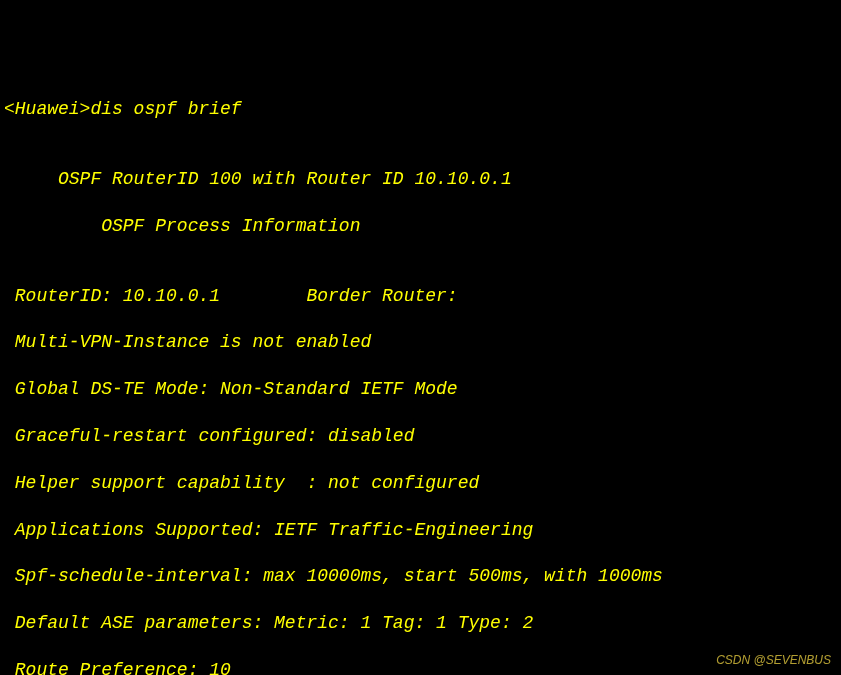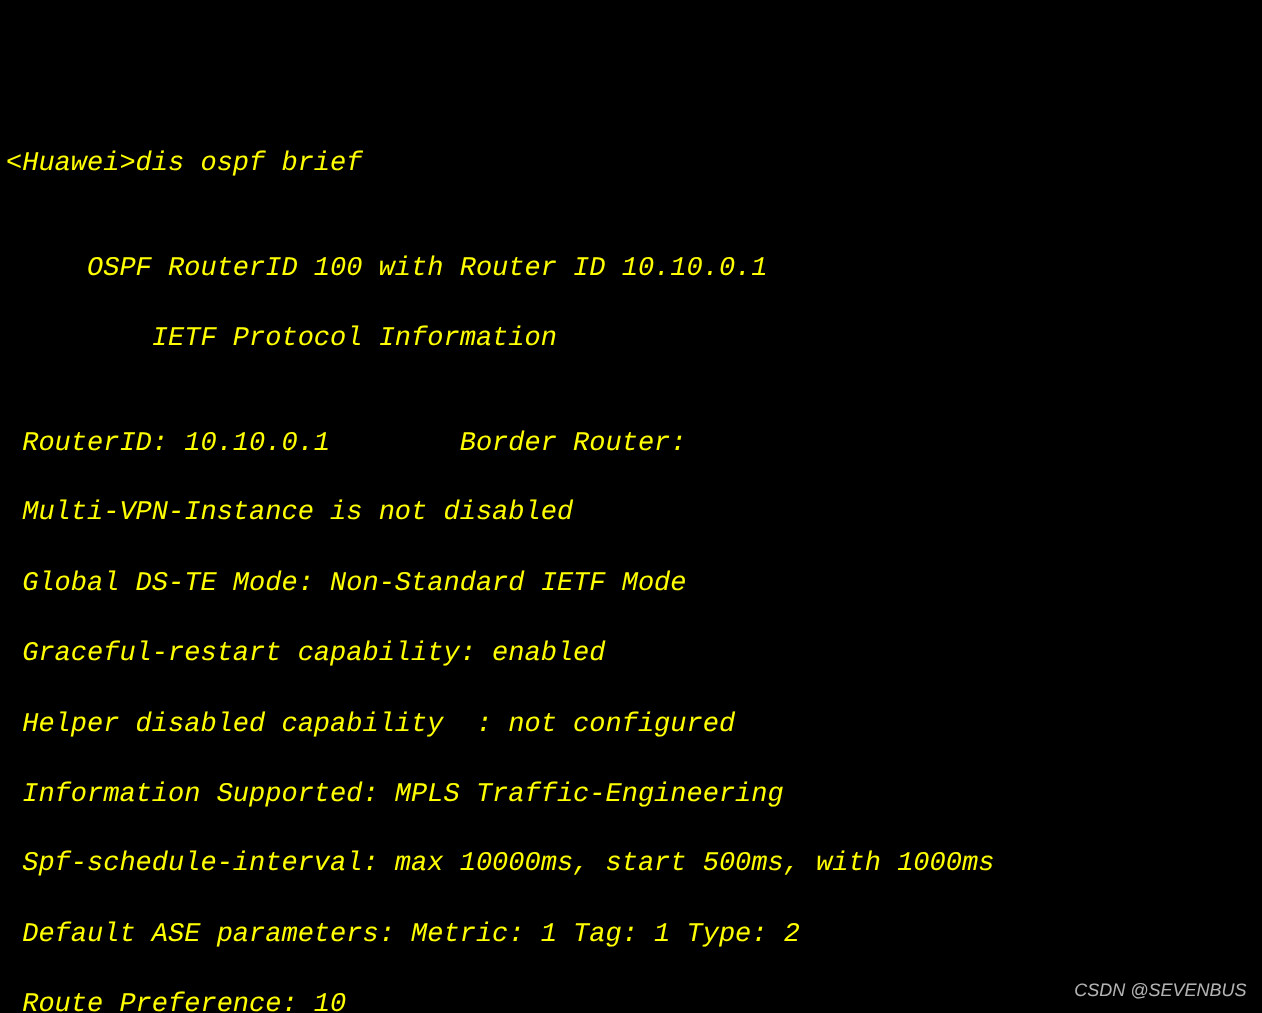--- a/index.html
+++ b/index.html
@@ -21,43 +21,43 @@
       overflow: hidden;
       position: relative;
     }
     .terminal-line {
       display: block;
     }
     .watermark {
       position: absolute;
       bottom: 6px;
       right: 10px;
-      color: #ffffff;
+      color: #fde047;
       font-size: 12px;
       font-family: Arial, sans-serif;
       white-space: normal;
       opacity: 0.7;
     }
   </style>
 </head>
 <body>
 
 
 
 <span class="terminal-line">&lt;Huawei&gt;dis ospf brief</span>
 <span class="terminal-line"></span>
 <span class="terminal-line">     OSPF RouterID 100 with Router ID 10.10.0.1</span>
-<span class="terminal-line">         IETF Protocol Information</span>
+<span class="terminal-line">         OSPF Process Information</span>
 <span class="terminal-line"></span>
 <span class="terminal-line"> RouterID: 10.10.0.1        Border Router: </span>
-<span class="terminal-line"> Multi-VPN-Instance is not disabled</span>
+<span class="terminal-line"> Multi-VPN-Instance is not enabled</span>
 <span class="terminal-line"> Global DS-TE Mode: Non-Standard IETF Mode</span>
-<span class="terminal-line"> Graceful-restart capability: enabled</span>
-<span class="terminal-line"> Helper disabled capability  : not configured</span>
-<span class="terminal-line"> Information Supported: MPLS Traffic-Engineering </span>
+<span class="terminal-line"> Graceful-restart configured: disabled</span>
+<span class="terminal-line"> Helper support capability  : not configured</span>
+<span class="terminal-line"> Applications Supported: IETF Traffic-Engineering </span>
 <span class="terminal-line"> Spf-schedule-interval: max 10000ms, start 500ms, with 1000ms</span>
 <span class="terminal-line"> Default ASE parameters: Metric: 1 Tag: 1 Type: 2</span>
 <span class="terminal-line"> Route Preference: 10</span>
 
 
 
 
 
 
 

